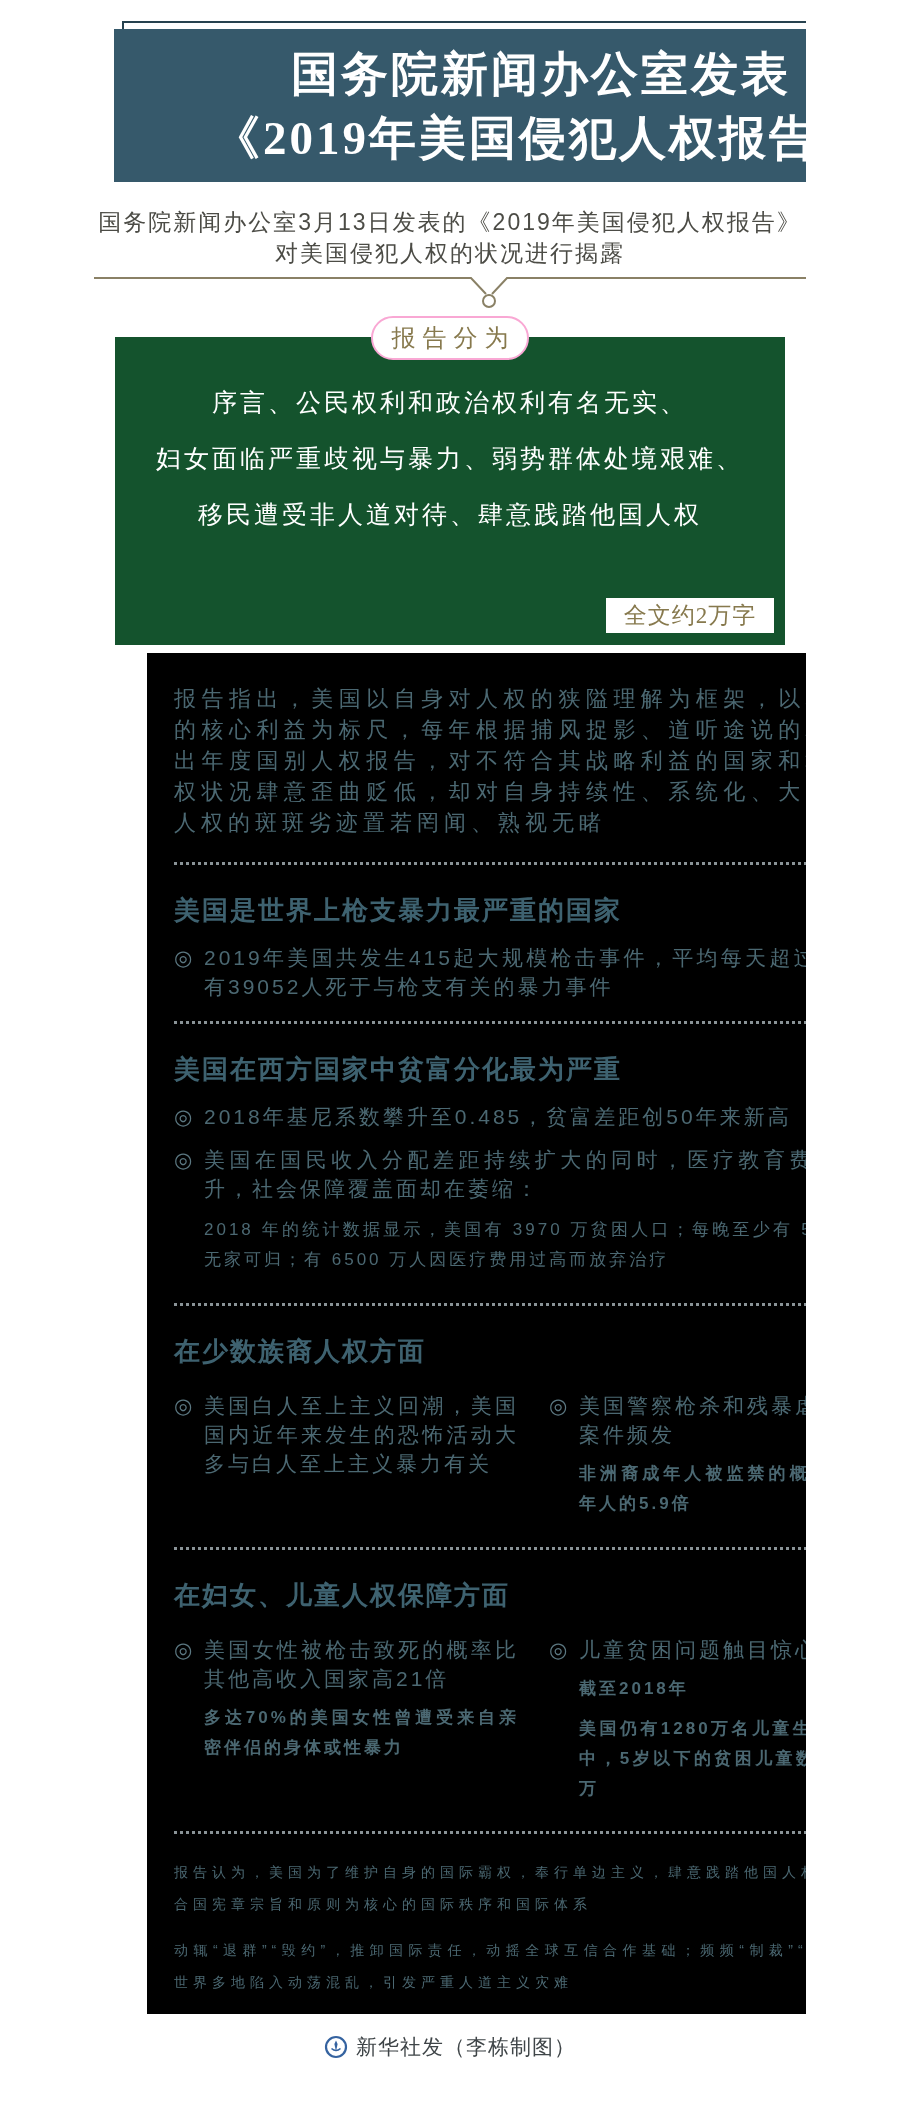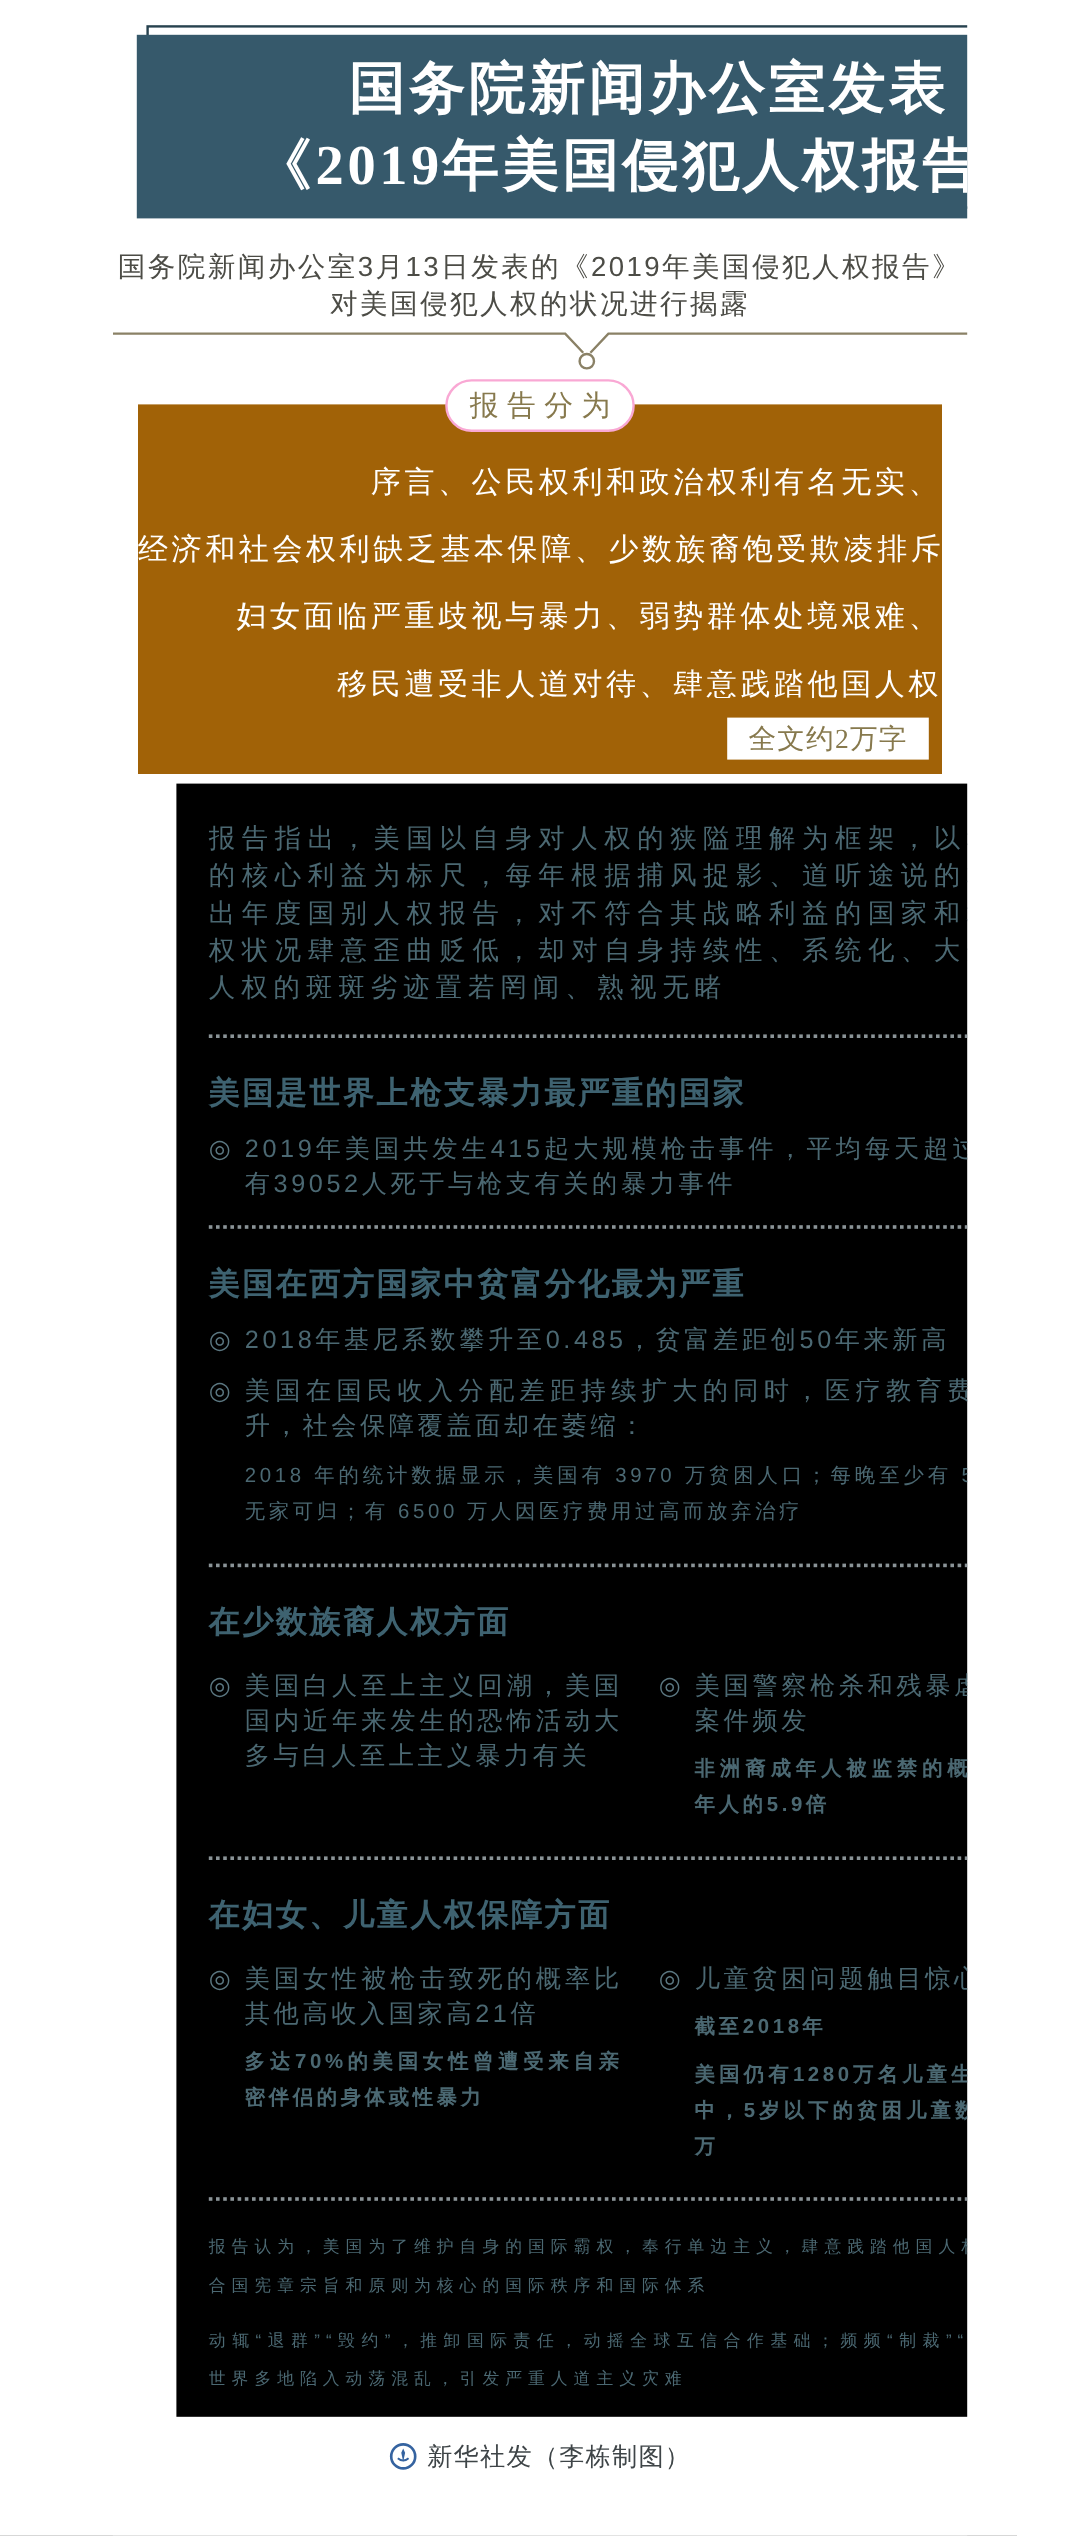--- a/index.html
+++ b/index.html
@@ -37,22 +37,22 @@
   .report-pill{
     position:absolute;left:50%;top:-21px;transform:translateX(-50%);
     width:154px;height:40px;background:#ffffff;
     border:2px solid #f9a8d4;border-radius:22px;
     display:flex;align-items:center;justify-content:center;
     font-family:"Liberation Serif", serif;
     color:#87794d;font-size:24px;letter-spacing:7px;text-indent:7px;
     z-index:2;
   }
   .report-box{
-    position:relative;width:100%;height:308px;background:#a16207;
-    text-align:right;box-sizing:border-box;padding-top:38px;
+    position:relative;width:100%;height:308px;background:#14532d;
+    text-align:center;box-sizing:border-box;padding-top:38px;
   }
   .report-line{
     color:#ffffff;font-family:"Liberation Serif", serif;
     font-size:25px;line-height:56px;letter-spacing:3px;white-space:nowrap;
   }
   .word-count{
     position:absolute;right:11px;bottom:12px;width:168px;height:35px;
     background:#ffffff;display:flex;align-items:center;justify-content:center;
     font-family:"Liberation Serif", serif;color:#87794d;font-size:23px;letter-spacing:1px;
   }
@@ -127,21 +127,20 @@
     <polyline points="398,18 413,2 790,2" fill="none" stroke="#8a8166" stroke-width="2"></polyline>
     <circle cx="395" cy="25" r="6" fill="#ffffff" stroke="#8a8166" stroke-width="2"></circle>
   </svg>
 
   <div class="report-wrap">
     <div class="report-pill">
       <span>报告分为</span>
     </div>
     <div class="report-box">
       <div class="report-line">序言、公民权利和政治权利有名无实、</div>
-      <div class="report-line">经济和社会权利缺乏基本保障、少数族裔饱受欺凌排斥、</div>
       <div class="report-line">妇女面临严重歧视与暴力、弱势群体处境艰难、</div>
       <div class="report-line">移民遭受非人道对待、肆意践踏他国人权</div>
       <div class="word-count">全文约2万字</div>
     </div>
   </div>
 
   <div class="main">
 
     <div class="intro">报告指出，美国以自身对人权的狭隘理解为框架，以称霸全球的核心利益为标尺，每年根据捕风捉影、道听途说的材料拼凑出年度国别人权报告，对不符合其战略利益的国家和地区的人权状况肆意歪曲贬低，却对自身持续性、系统化、大规模侵犯人权的斑斑劣迹置若罔闻、熟视无睹</div>
 

